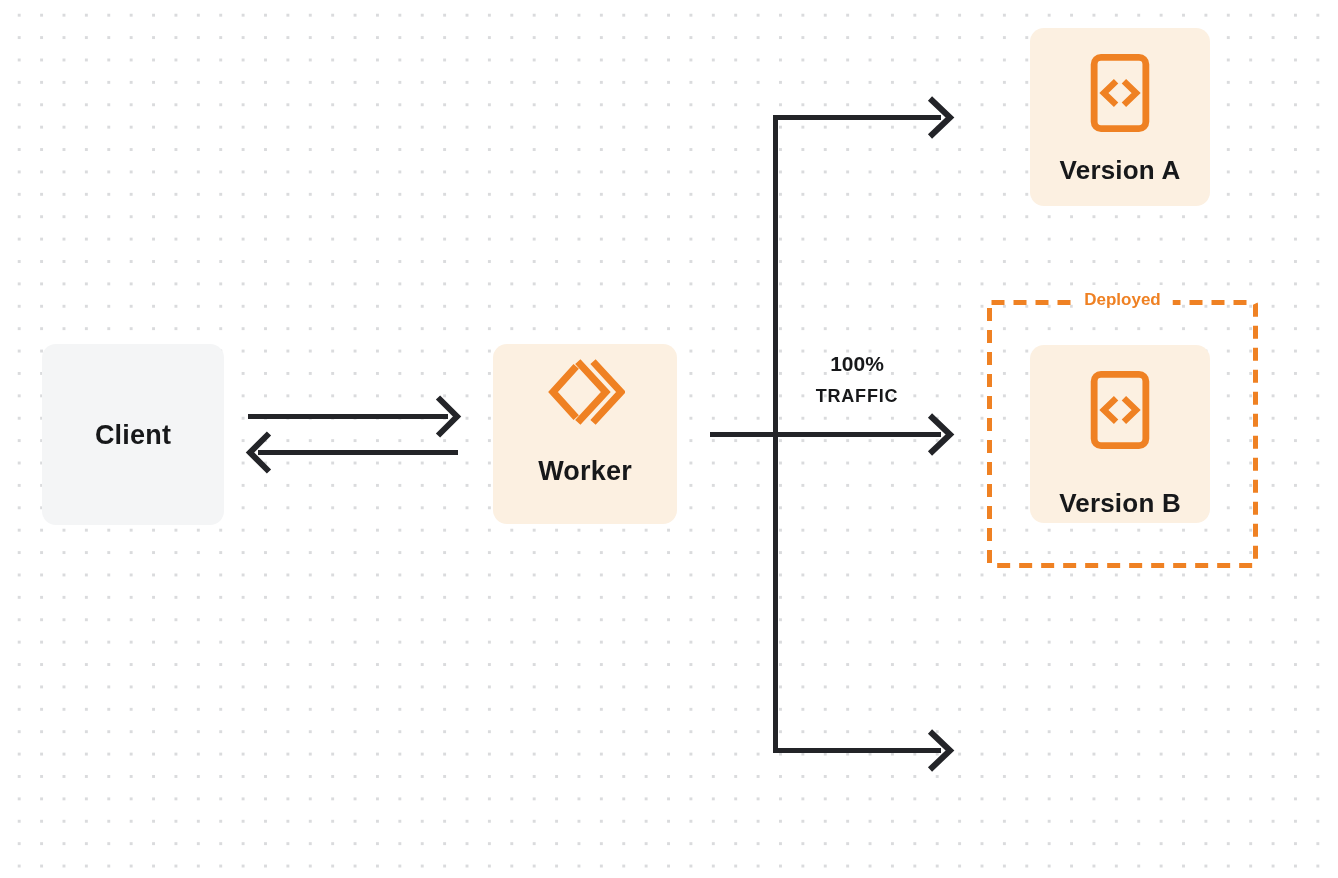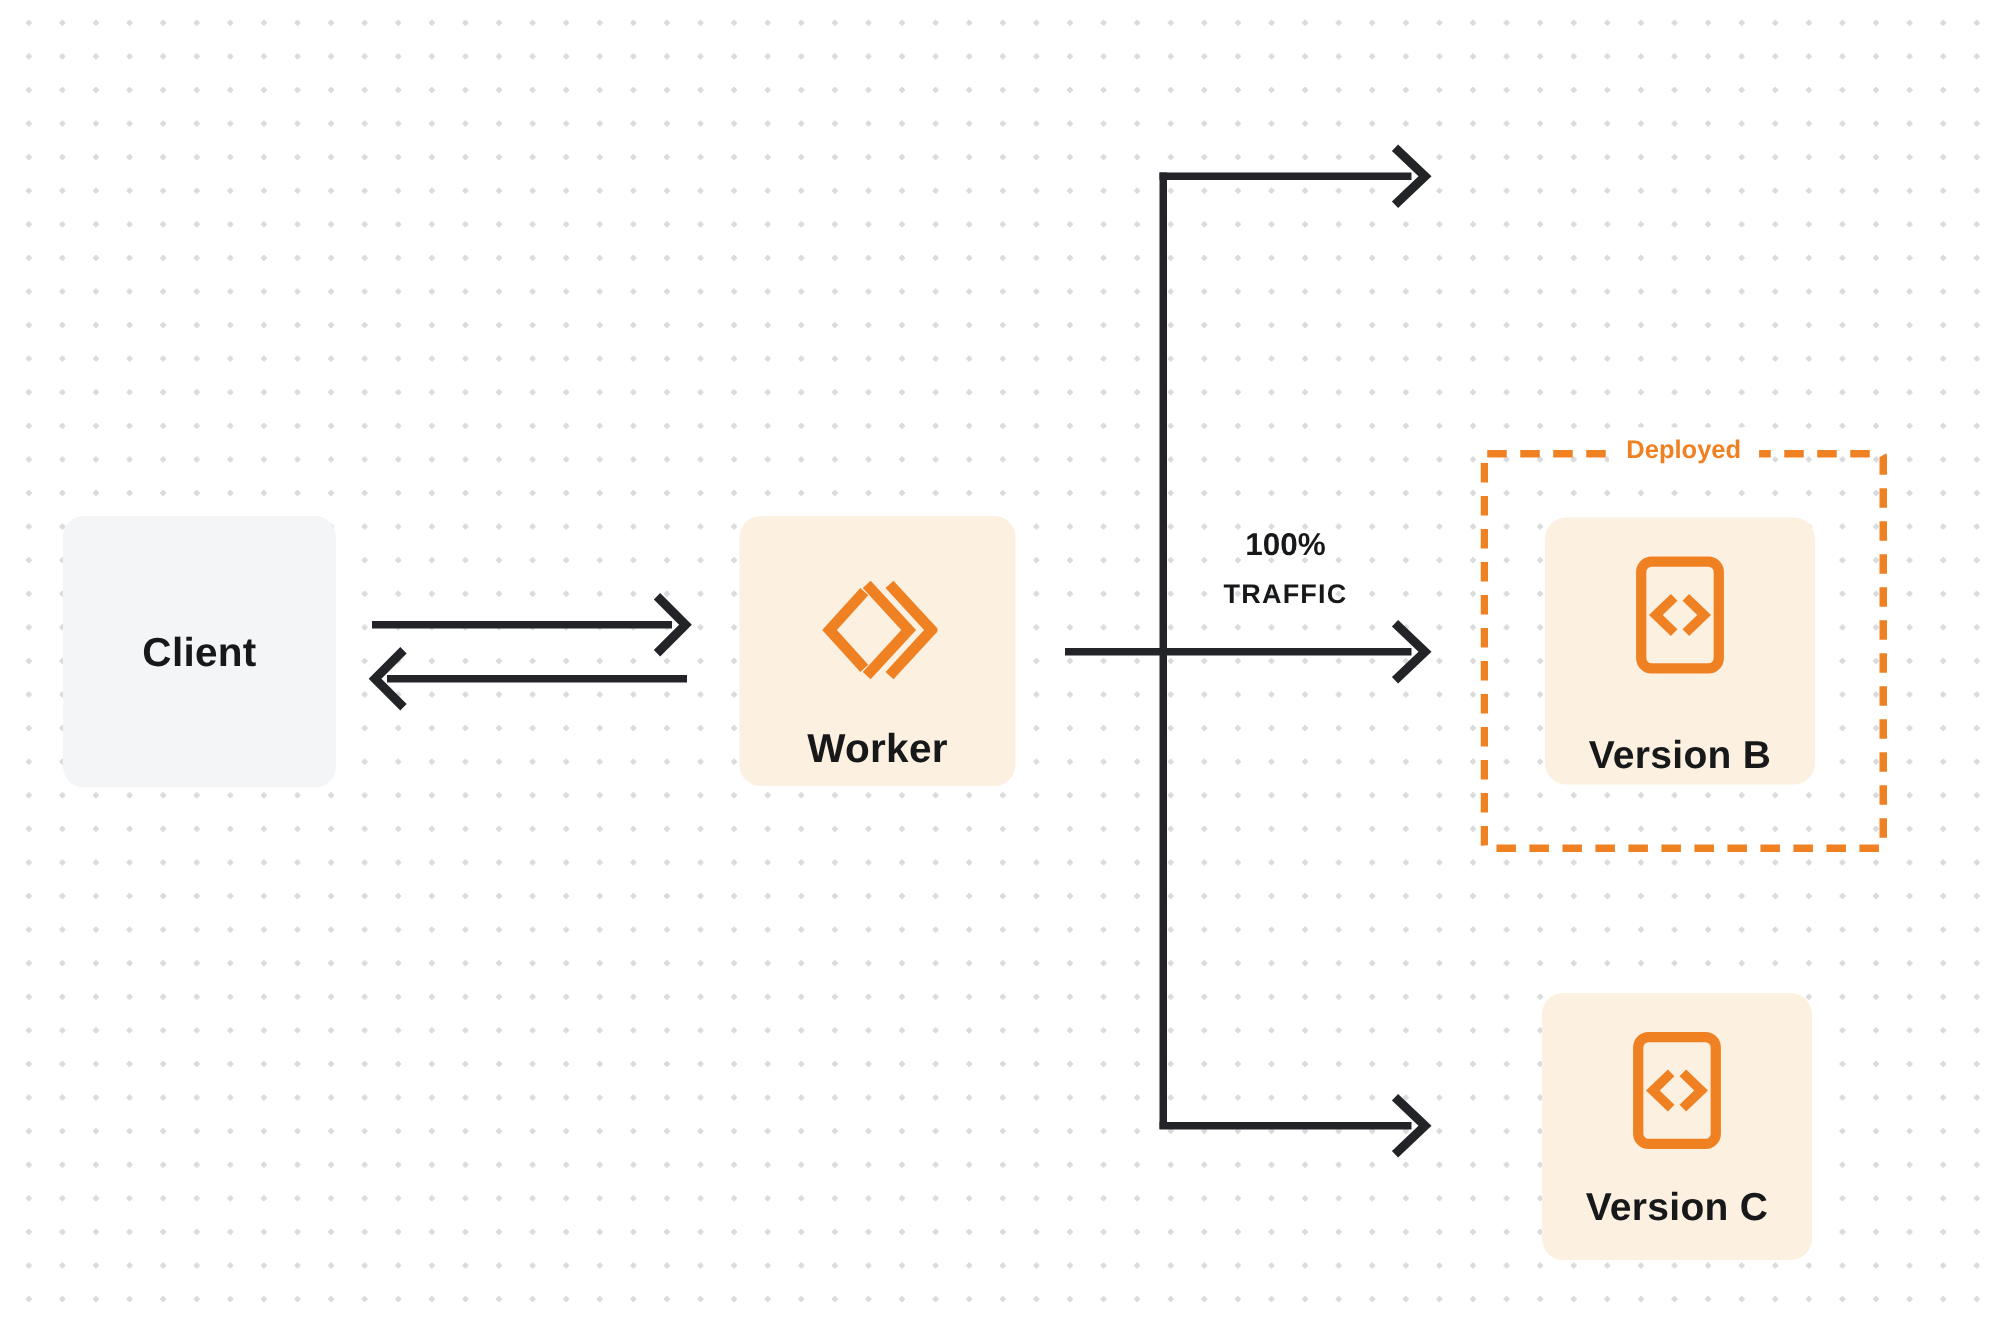--- a/index.html
+++ b/index.html
@@ -43,21 +43,21 @@
   }
   .client-node{
     left:42px;top:344px;width:182px;height:181px;
     background:var(--gray-box);
     justify-content:center;
   }
   .client-node .label{font-size:27px;}
   .worker-node{
     left:493px;top:344px;width:184px;height:180px;
     background:var(--cream);
-    padding-top:36px;
+    padding-top:8px;
   }
   .worker-node .label{font-size:27px;margin-top:24px;}
   .version-node{
     width:180px;height:178px;
     background:var(--cream);
     padding-top:25px;
   }
   .version-node .label{margin-top:22px;}
   .version-a{left:1030px;top:28px;}
   .version-b{left:1030px;top:345px;gap:16px;}
@@ -147,32 +147,32 @@
 
   <div class="node worker-node">
     <svg class="icon-svg" width="80" height="80" viewBox="0 0 100 90" aria-hidden="true">
       <path d="M39 13 L10 45 L39 77" stroke-width="9"></path>
       <path d="M41 7 L76 45 L41 83" stroke-width="9"></path>
       <path d="M60 7 L95 45 L60 83" stroke-width="9"></path>
     </svg>
     <span class="label">Worker</span>
   </div>
 
+  <div class="node version-node version-a">
+    <svg class="icon-svg" width="62" height="80" viewBox="0 0 62 82" aria-hidden="true">
+      <rect x="4.5" y="4.5" width="53" height="73" rx="7" stroke-width="7"></rect>
+      <path d="M27 29 L14.5 41 L27 53" stroke-width="6.5"></path>
+      <path d="M35 29 L47.5 41 L35 53" stroke-width="6.5"></path>
+    </svg>
+    <span class="label">Version A</span>
+  </div>
 
   <div class="node version-node version-b">
     <svg class="icon-svg" width="62" height="80" viewBox="0 0 62 82" aria-hidden="true">
       <rect x="4.5" y="4.5" width="53" height="73" rx="7" stroke-width="7"></rect>
       <path d="M27 29 L14.5 41 L27 53" stroke-width="6.5"></path>
       <path d="M35 29 L47.5 41 L35 53" stroke-width="6.5"></path>
     </svg>
     <span class="label">Version B</span>
   </div>
 
-  <div class="node version-node version-c">
-    <svg class="icon-svg" width="62" height="80" viewBox="0 0 62 82" aria-hidden="true">
-      <rect x="4.5" y="4.5" width="53" height="73" rx="7" stroke-width="7"></rect>
-      <path d="M27 29 L14.5 41 L27 53" stroke-width="6.5"></path>
-      <path d="M35 29 L47.5 41 L35 53" stroke-width="6.5"></path>
-    </svg>
-    <span class="label">Version C</span>
-  </div>
 
 </div>
 
 </body></html>

